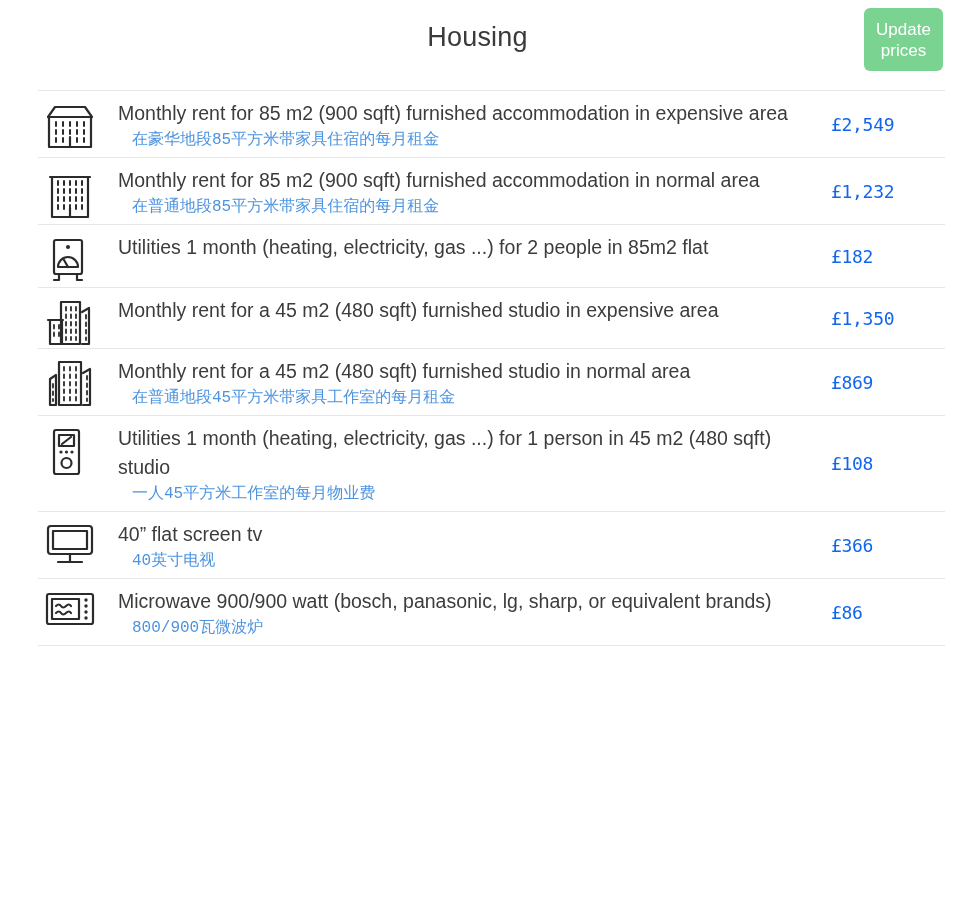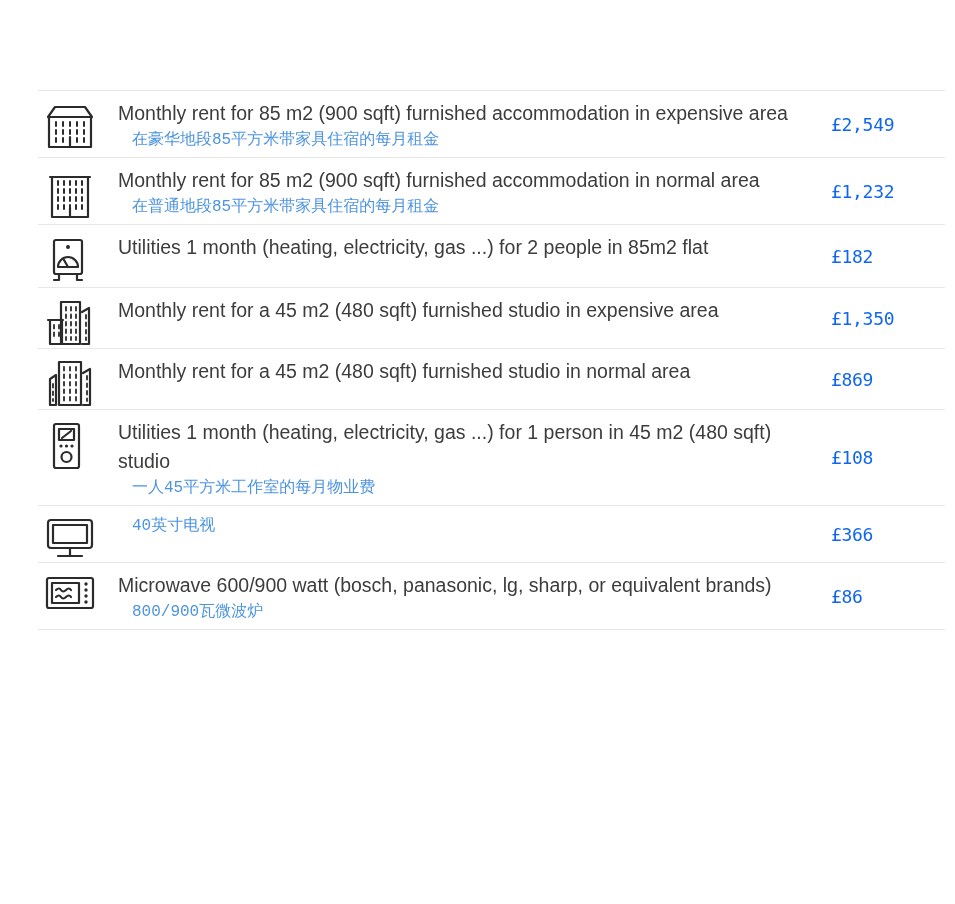--- a/index.html
+++ b/index.html
@@ -111,20 +111,27 @@
     align-self: center;
     padding-right: 6px;
     letter-spacing: -0.3px;
   }
 </style>
 </head>
 <body>
 
 <div class="page">
 
+  <div class="header">
+    <div class="page-title">Housing</div>
+    <button class="update-btn">
+      <span class="l1">Update</span>
+      <span class="l2">prices</span>
+    </button>
+  </div>
 
   <div class="list" id="list">
       <div class="row">
         <div class="icon-cell">
           <svg width="56" height="52" viewBox="0 0 56 52">
       <path fill="none" stroke="#2b2b2b" stroke-width="2.2" stroke-linecap="round" stroke-linejoin="round" d="M6 16 L13 6 H43 L50 16"></path>
       <rect fill="none" stroke="#2b2b2b" stroke-width="2.2" stroke-linecap="round" stroke-linejoin="round" x="7" y="16" width="42" height="30"></rect>
       <g stroke="#2b2b2b" stroke-width="2" stroke-linecap="round" stroke-dasharray="4 4">
         <line x1="14" y1="21" x2="14" y2="42"></line>
               <line x1="21" y1="21" x2="21" y2="42"></line>
@@ -210,20 +217,21 @@
         <line x1="22" y1="8" x2="22" y2="42"></line>
               <line x1="28" y1="8" x2="28" y2="42"></line>
         <line x1="34" y1="8" x2="34" y2="42"></line>
         <line x1="45" y1="17" x2="45" y2="42"></line>
         <line x1="11" y1="25" x2="11" y2="42"></line>
       </g>
     </svg>
         </div>
         <div class="text-cell">
           <div class="item-en">Monthly rent for a 45 m2 (480 sqft) furnished studio in normal area</div>
+          <div class="item-zh">在普通地段45平方米带家具工作室的每月租金</div>
         </div>
         <div class="price-cell">£869</div>
       </div>
       <div class="row">
         <div class="icon-cell">
           <svg width="48" height="52" viewBox="0 0 48 52">
       <rect fill="none" stroke="#2b2b2b" stroke-width="2.2" stroke-linecap="round" stroke-linejoin="round" x="12" y="4" width="25" height="44" rx="2"></rect>
       <rect fill="none" stroke="#2b2b2b" stroke-width="2.2" stroke-linecap="round" stroke-linejoin="round" x="17" y="9" width="15" height="11"></rect>
       <line fill="none" stroke="#2b2b2b" stroke-width="2.2" stroke-linecap="round" stroke-linejoin="round" x1="20" y1="18" x2="29" y2="11"></line>
       <circle cx="19" cy="26" r="1.6" fill="#2b2b2b" stroke="none"></circle>
@@ -241,38 +249,39 @@
       <div class="row">
         <div class="icon-cell">
           <svg width="56" height="46" viewBox="0 0 56 46">
       <rect fill="none" stroke="#2b2b2b" stroke-width="2.2" stroke-linecap="round" stroke-linejoin="round" x="6" y="4" width="44" height="28" rx="3"></rect>
       <rect fill="none" stroke="#2b2b2b" stroke-width="2.2" stroke-linecap="round" stroke-linejoin="round" x="11" y="9" width="34" height="18"></rect>
       <line fill="none" stroke="#2b2b2b" stroke-width="2.2" stroke-linecap="round" stroke-linejoin="round" x1="28" y1="32" x2="28" y2="40"></line>
       <line fill="none" stroke="#2b2b2b" stroke-width="2.2" stroke-linecap="round" stroke-linejoin="round" x1="16" y1="40" x2="40" y2="40"></line>
     </svg>
         </div>
         <div class="text-cell">
+          <div class="item-en">40” flat screen tv</div>
           <div class="item-zh">40英寸电视</div>
         </div>
         <div class="price-cell">£366</div>
       </div>
       <div class="row">
         <div class="icon-cell">
           <svg width="56" height="40" viewBox="0 0 56 40">
       <rect fill="none" stroke="#2b2b2b" stroke-width="2.2" stroke-linecap="round" stroke-linejoin="round" x="5" y="5" width="46" height="30" rx="2"></rect>
       <rect fill="none" stroke="#2b2b2b" stroke-width="2.2" stroke-linecap="round" stroke-linejoin="round" x="10" y="10" width="27" height="20"></rect>
       <path fill="none" stroke="#2b2b2b" stroke-width="2.2" stroke-linecap="round" stroke-linejoin="round" d="M14 17 q3 -3 5 0 t5 0 t5 0"></path>
       <path fill="none" stroke="#2b2b2b" stroke-width="2.2" stroke-linecap="round" stroke-linejoin="round" d="M14 24 q3 -3 5 0 t5 0 t5 0"></path>
       <circle cx="44" cy="11" r="1.7" fill="#2b2b2b" stroke="none"></circle>
       <circle cx="44" cy="17" r="1.7" fill="#2b2b2b" stroke="none"></circle>
       <circle cx="44" cy="23" r="1.7" fill="#2b2b2b" stroke="none"></circle>
       <circle cx="44" cy="29" r="1.7" fill="#2b2b2b" stroke="none"></circle>
     </svg>
         </div>
         <div class="text-cell">
-          <div class="item-en">Microwave 600/900 watt (bosch, panasonic, lg, sharp, or equivalent brands)</div>
+          <div class="item-en">Microwave 900/900 watt (bosch, panasonic, lg, sharp, or equivalent brands)</div>
           <div class="item-zh">800/900瓦微波炉</div>
         </div>
         <div class="price-cell">£86</div>
       </div>
     </div>
 
 </div>
 
 </body></html>

